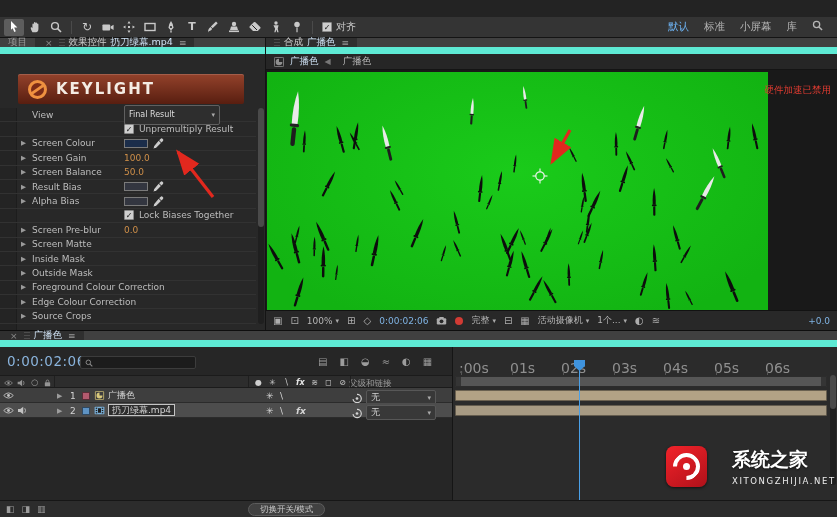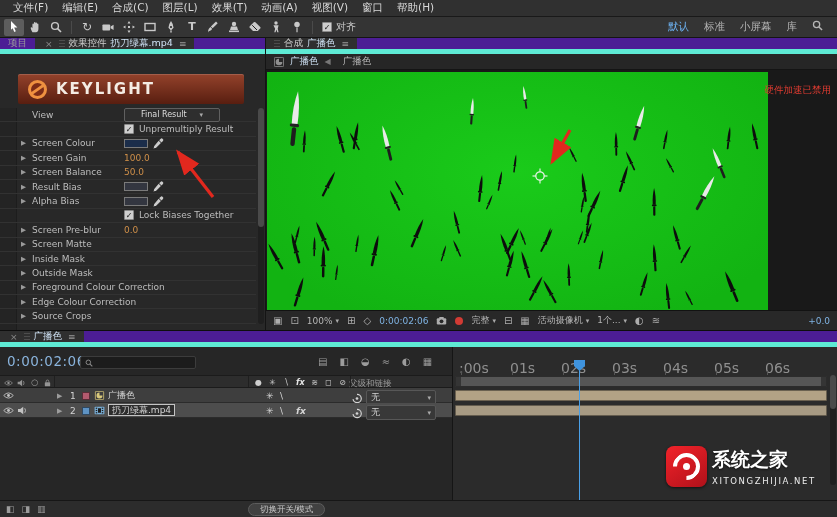--- a/index.html
+++ b/index.html
@@ -21,42 +21,42 @@
   .tool.active{background:#5d5d5d;color:#fff}
   .tool-sep{width:1px;height:13px;background:#4a4a4a;margin:0 4px}
   .snap{display:flex;align-items:center;gap:4px;margin-left:4px;color:#c9c9c9;font-size:10px}
   .chk{width:10px;height:10px;background:#cfcfcf;border:1px solid #8a8a8a;border-radius:1px;color:#141414;font-size:8px;line-height:9px;text-align:center;font-weight:bold}
   .workspaces{margin-left:auto;display:flex;align-items:flex-start;gap:15px;margin-right:10px}
   .ws{font-size:10.5px;color:#b5b5b5;white-space:nowrap}
   .ws.active{color:#6cb1f0}
   .ws-search{width:11px;height:11px;color:#b5b5b5}
 
   
-  .panel-tabs{height:16px;background:#4c1d95;border-bottom:5px solid #5eead4;display:flex;align-items:stretch;font-size:9.5px}
+  .panel-tabs{height:16px;background:#404040;border-bottom:7px solid #5eead4;display:flex;align-items:stretch;font-size:9.5px}
   .ptab{display:flex;align-items:center;gap:4px;padding:0 8px;color:#9c9c9c;white-space:nowrap}
   .ptab.active{background:#2f2f2f;color:#cfcfcf}
   .tab-target{color:#cfe2f5}
   .tab-x{color:#8a8a8a;font-size:9px;padding:0 2px}
   .grip{width:6px;height:8px;background:linear-gradient(#555 1px,transparent 1px);background-size:100% 3px;opacity:.8}
   .pmenu{color:#9a9a9a;font-size:9px;margin-left:2px}
 
   
   .effects-panel{position:absolute;left:0;top:38px;width:266px;height:292px;background:#282828;border-right:1px solid #141414}
   .ec-breadcrumb{height:16px;line-height:16px;padding-left:8px;font-size:9px;color:#9a9a9a;background:#282828;border-bottom:1px solid #222;white-space:nowrap;overflow:hidden}
   .keylight-banner{position:absolute;left:18px;top:36px;width:226px;height:30px;background:linear-gradient(180deg,#94422b,#581e10);border-radius:2px;display:flex;align-items:center;gap:9px;padding-left:10px;box-shadow:inset 0 1px rgba(255,255,255,.15)}
   .kl-logo{width:19px;height:19px;border-radius:50%;border:3px solid #ef9140;background:#7d2c17;position:relative}
   .kl-logo::after{content:"";position:absolute;left:-2px;top:5px;width:17px;height:3px;background:#ef9140;transform:rotate(-35deg)}
   .kl-text{font-size:15px;font-weight:bold;letter-spacing:2px;color:#f4ece4}
   .fx-gutter{position:absolute;left:0;top:70px;bottom:0;width:17px;background:#242424;border-right:1px solid #1d1d1d}
   .fx-rows{position:absolute;left:0;top:70px;right:9px}
   .fx-row{height:14.4px;border-bottom:1px solid #323232;display:flex;align-items:center;padding-left:21px;position:relative}
   .twirl{width:11px;font-size:6.5px;color:#9a9a9a}
   .fx-label{font-size:9px;color:#bdbdbd;white-space:nowrap}
   .fx-control{position:absolute;left:124px;display:flex;align-items:center;gap:5px}
-  .dd{width:96px;height:14px;background:#2e2e2e;border:1px solid #606060;border-radius:2px;display:flex;align-items:center;justify-content:space-between;padding:0 16px;font-size:8px;color:#dedede}
+  .dd{width:96px;height:20px;background:#2e2e2e;border:1px solid #606060;border-radius:2px;display:flex;align-items:center;justify-content:space-between;padding:0 4px;font-size:8px;color:#dedede}
   .dd-arrow{font-size:7px;color:#aaa}
   .value{color:#cf8f49;font-size:9px}
   .swatch{width:24px;height:9px;border:1px solid #7a7a7a}
   .eyedrop{width:11px;height:11px;color:#cccccc}
   .chk-label{font-size:9px;color:#bdbdbd;white-space:nowrap}
   .ec-scrollbar{position:absolute;right:1px;top:70px;bottom:6px;width:6px;background:#1f1f1f;border-radius:3px}
   .ec-scrollbar .thumb{position:absolute;left:0;right:0;top:0;height:55%;background:#4a4a4a;border-radius:3px}
 
   
   .comp-panel{position:absolute;left:266px;top:38px;width:571px;height:292px;background:#1d1d1d}
@@ -107,21 +107,21 @@
   .lbar{position:absolute;left:2px;right:10px;height:11px;border:1px solid rgba(0,0,0,.4);border-radius:1px}
   .playhead-line{position:absolute;top:13px;bottom:0;width:1px;background:#4aa0e8}
   .playhead-handle{position:absolute;top:13px;width:11px;height:11px;background:#3f93dd;clip-path:polygon(0 0,100% 0,100% 55%,50% 100%,0 55%)}
   .tl-vscroll{position:absolute;right:1px;top:28px;width:6px;height:110px;background:#1f1f1f;border-radius:3px}
   .tl-vscroll .thumb{position:absolute;left:0;right:0;top:0;height:34px;background:#4a4a4a;border-radius:3px}
   .tl-bottom{position:absolute;left:0;right:0;bottom:0;height:17px;background:#2c2c2c;border-top:1px solid #161616;display:flex;align-items:center;gap:7px;padding:0 6px;font-size:9px;color:#9c9c9c}
   .toggle-btn{position:absolute;left:248px;top:2px;height:13px;padding:0 11px;background:#414141;border:1px solid #5d5d5d;border-radius:7px;font-size:8.5px;color:#c8c8c8;line-height:11px}
 
   
   .annotations{position:absolute;left:0;top:0;width:837px;height:517px;pointer-events:none;z-index:70}
-  .watermark{position:absolute;left:666px;top:446px;display:flex;align-items:center;gap:5px;z-index:60}
+  .watermark{position:absolute;left:666px;top:446px;display:flex;align-items:center;gap:25px;z-index:60}
   .wm-logo{width:41px;height:41px;border-radius:8px;background:linear-gradient(145deg,#f2232a,#b0111a);position:relative;box-shadow:0 1px 3px rgba(0,0,0,.6)}
   .wm-logo::after{content:"";position:absolute;inset:7px;border:4.5px solid #fff;border-radius:50%;border-left-color:transparent;transform:rotate(-45deg)}
   .wm-logo::before{content:"";position:absolute;left:17px;top:17px;width:7px;height:7px;border-radius:50%;background:#fff;z-index:1}
   .wm-cn{font-size:19px;font-weight:bold;color:#fff;text-shadow:0 1px 2px rgba(0,0,0,.7);white-space:nowrap}
   .wm-en{font-size:8.5px;letter-spacing:1.6px;color:#ededed;margin-top:3px;white-space:nowrap}
 </style>
 </head>
 <body>
 
 <svg class="sprite" xmlns="http://www.w3.org/2000/svg">
@@ -220,31 +220,20 @@
     <g id="knife-white">
       <path d="M6 0 C7.8 7 8.4 15 8 23 L4 23 C3.6 15 4.2 7 6 0 Z" fill="#e9e9e9"></path>
       <rect x="2.8" y="22.6" width="6.4" height="2.2" rx="1" fill="#222222"></rect>
       <rect x="4.5" y="25" width="3" height="13" rx="1.4" fill="#1e1e1e"></rect>
     </g>
   </defs>
 </svg>
 
 <div id="app">
 
-  <div class="menubar">
-    <span>文件(F)</span>
-    <span>编辑(E)</span>
-    <span>合成(C)</span>
-    <span>图层(L)</span>
-    <span>效果(T)</span>
-    <span>动画(A)</span>
-    <span>视图(V)</span>
-    <span>窗口</span>
-    <span>帮助(H)</span>
-  </div>
 
   <div class="toolbar">
     <div class="tool active">
         <svg viewBox="0 0 12 16">
           <use href="#i-cursor"></use>
         </svg>
       </div>
     <div class="tool">
         <svg viewBox="0 0 14 14">
           <use href="#i-hand"></use>

